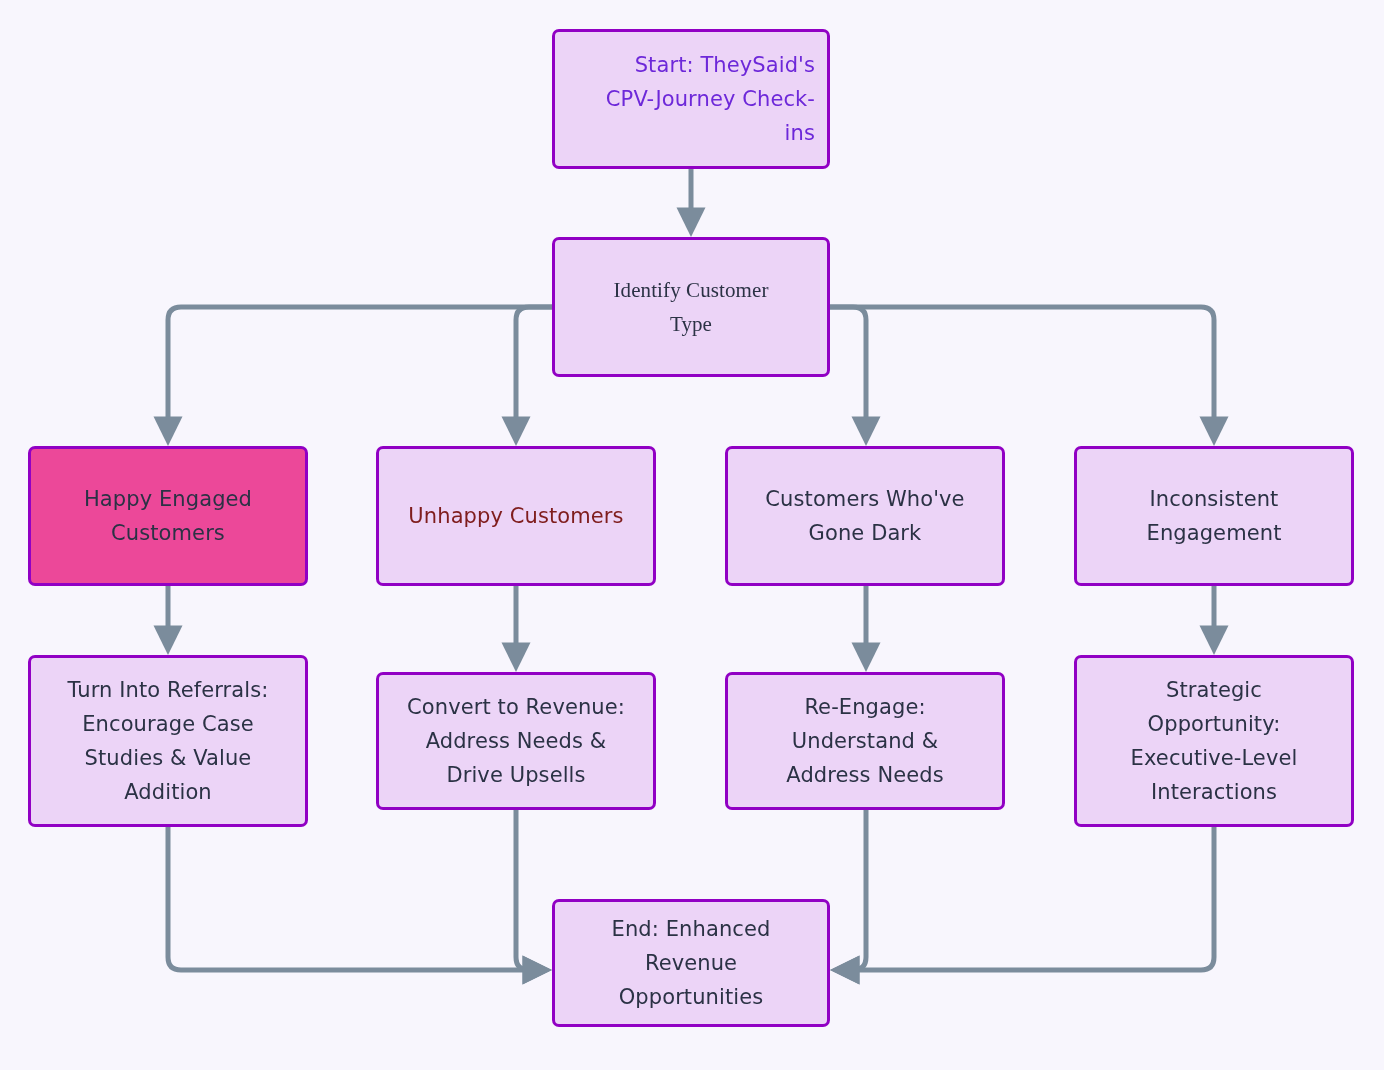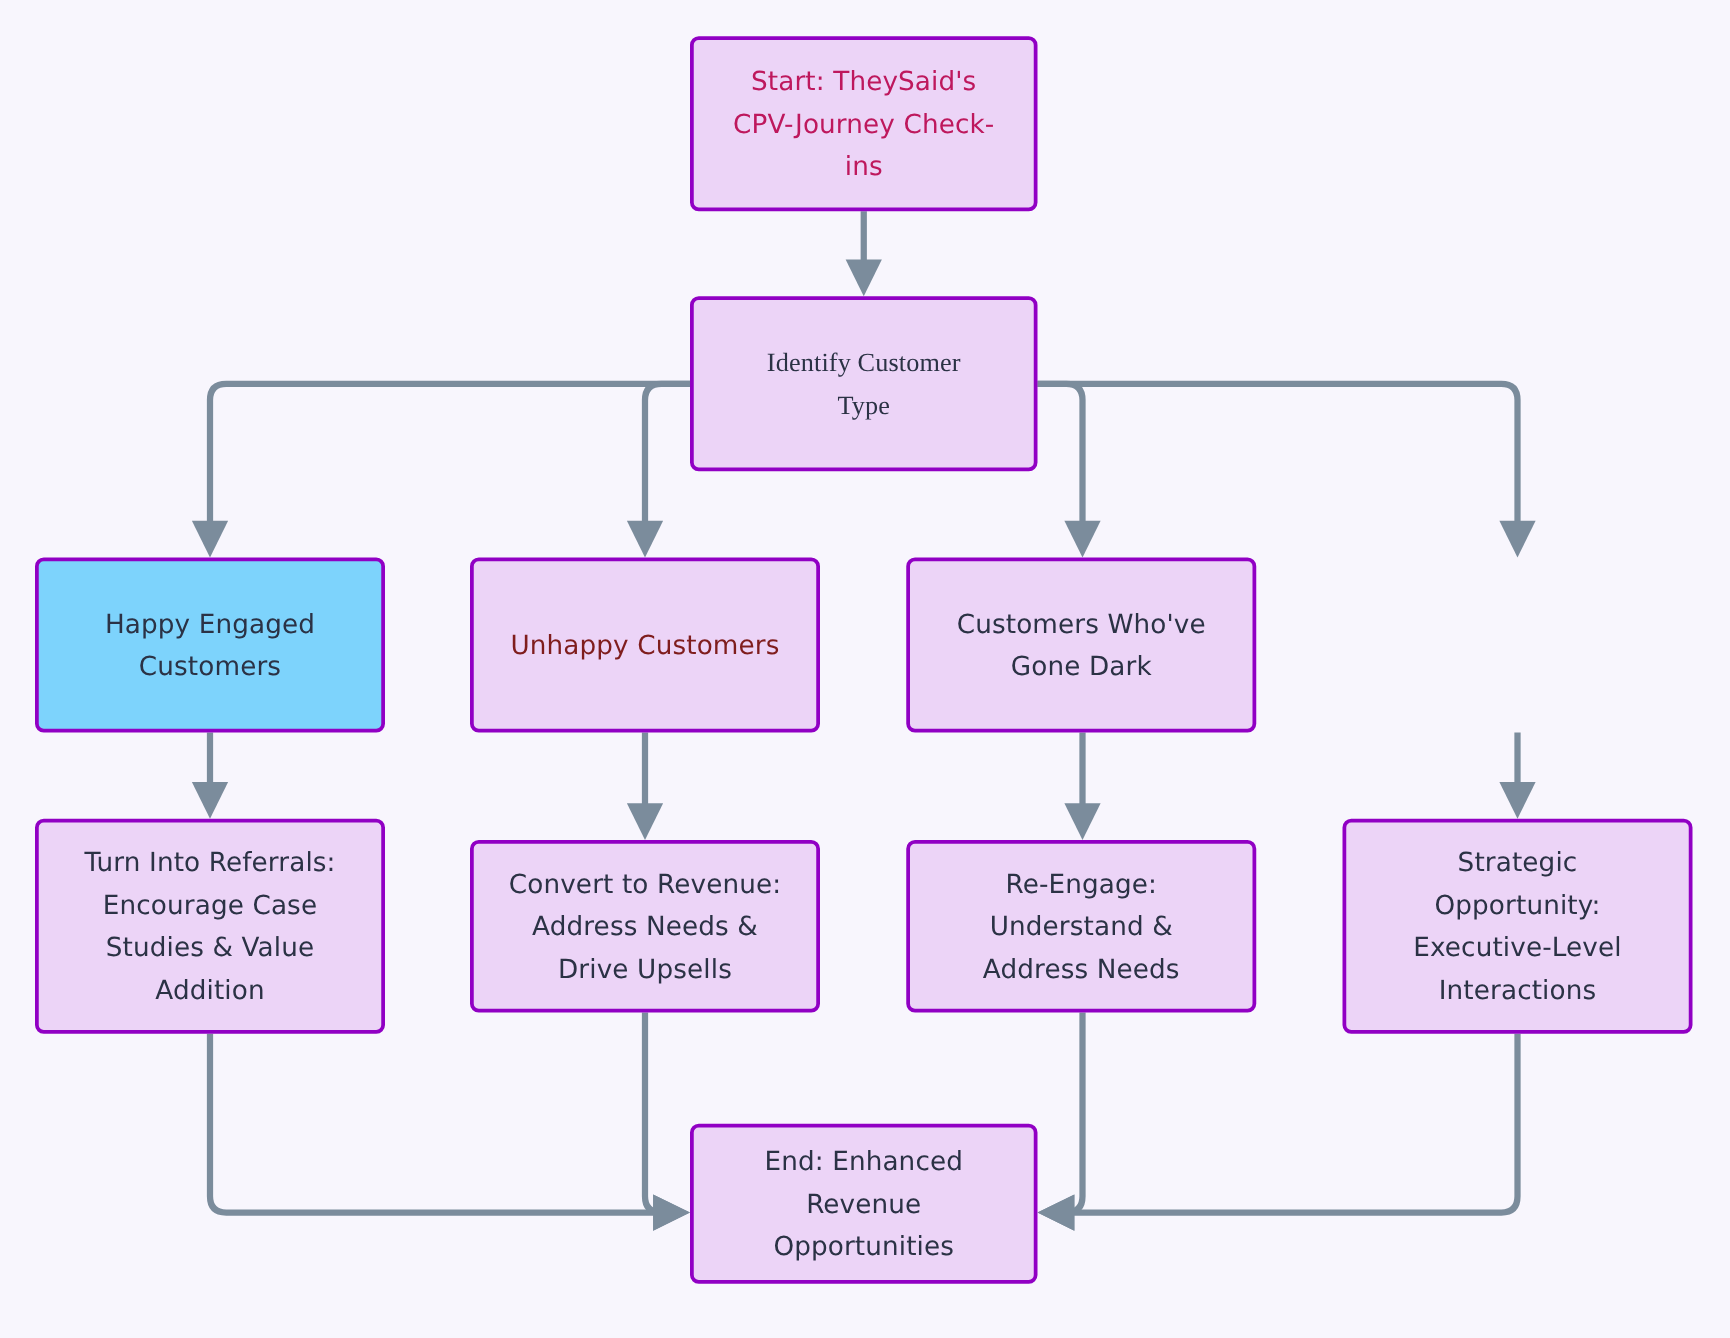--- a/index.html
+++ b/index.html
@@ -78,45 +78,49 @@
       <path d="M168,827 L168,957 Q168,970 181,970 L537,970" marker-end="url(#arrow-down)"></path>
 
       <path d="M516,810 L516,957 Q516,970 529,970 L537,970" marker-end="url(#arrow-down)"></path>
 
       <path d="M866,810 L866,957 Q866,970 853,970 L845,970" marker-end="url(#arrow-down)"></path>
 
       <path d="M1214,827 L1214,957 Q1214,970 1201,970 L845,970" marker-end="url(#arrow-down)"></path>
     </g>
   </svg>
 
-  <div class="node" style="left: 552px; top: 29px; width: 278px; height: 140px; background: rgb(236, 212, 247); border-color: rgb(145, 0, 196); color: #be185d;">
+  <div class="node" style="left: 552px; top: 29px; width: 278px; height: 140px; background: rgb(236, 212, 247); border-color: rgb(145, 0, 196); color: #6d28d9; text-align: right;">
     <span class="node-label">Start: TheySaid's
 CPV-Journey Check-
 ins</span>
   </div>
 
   <div class="node" style="left: 552px; top: 237px; width: 278px; height: 140px; background: rgb(236, 212, 247); border-color: rgb(145, 0, 196); color: rgb(43, 50, 69); font-family: Liberation Serif, serif;">
     <span class="node-label">Identify Customer
 Type</span>
   </div>
 
-  <div class="node" style="left: 28px; top: 446px; width: 280px; height: 140px; background: #7dd3fc; border-color: rgb(145, 0, 196); color: rgb(43, 50, 69);">
+  <div class="node" style="left: 28px; top: 446px; width: 280px; height: 140px; background: #ec4899; border-color: rgb(145, 0, 196); color: rgb(43, 50, 69);">
     <span class="node-label">Happy Engaged
 Customers</span>
   </div>
 
   <div class="node" style="left: 376px; top: 446px; width: 280px; height: 140px; background: rgb(236, 212, 247); border-color: rgb(145, 0, 196); color: #7f1d1d;">
     <span class="node-label">Unhappy Customers</span>
   </div>
 
   <div class="node" style="left: 725px; top: 446px; width: 280px; height: 140px; background: rgb(236, 212, 247); border-color: rgb(145, 0, 196); color: rgb(43, 50, 69);">
     <span class="node-label">Customers Who've
 Gone Dark</span>
   </div>
 
+  <div class="node" style="left: 1074px; top: 446px; width: 280px; height: 140px; background: rgb(236, 212, 247); border-color: rgb(145, 0, 196); color: rgb(43, 50, 69);">
+    <span class="node-label">Inconsistent
+Engagement</span>
+  </div>
 
   <div class="node" style="left: 28px; top: 655px; width: 280px; height: 172px; background: rgb(236, 212, 247); border-color: rgb(145, 0, 196); color: rgb(43, 50, 69);">
     <span class="node-label">Turn Into Referrals:
 Encourage Case
 Studies &amp; Value
 Addition</span>
   </div>
 
   <div class="node" style="left: 376px; top: 672px; width: 280px; height: 138px; background: rgb(236, 212, 247); border-color: rgb(145, 0, 196); color: rgb(43, 50, 69);">
     <span class="node-label">Convert to Revenue:

